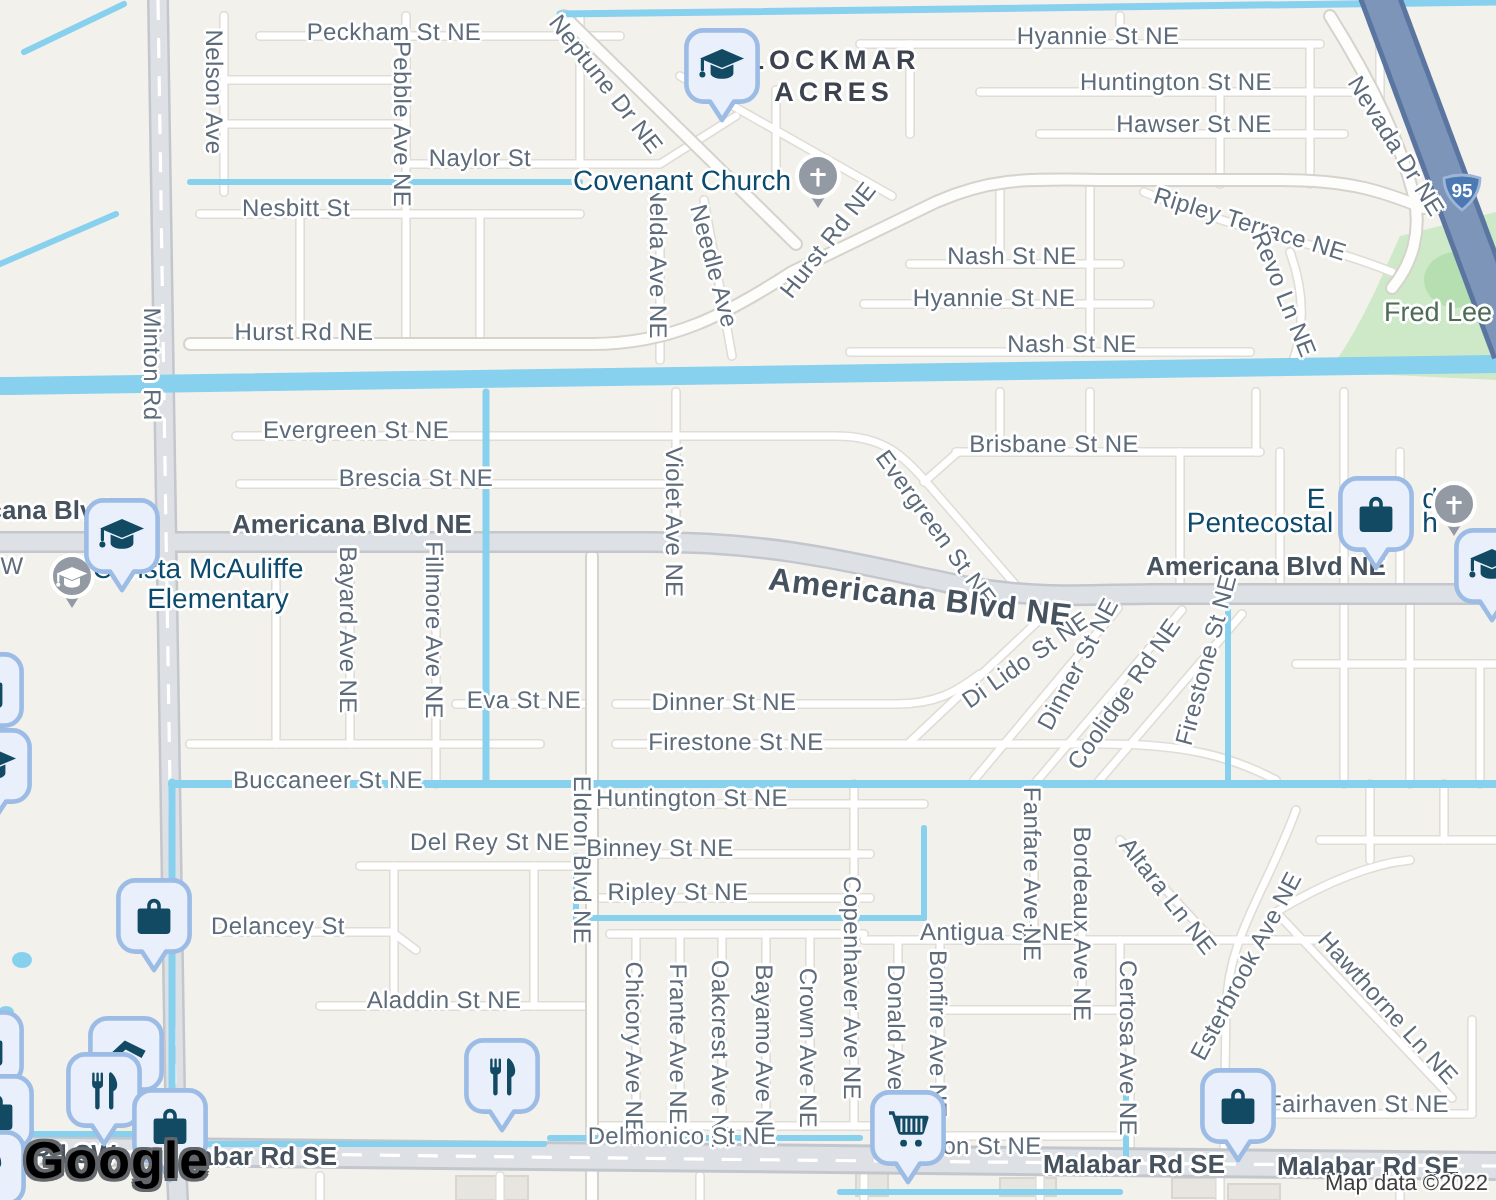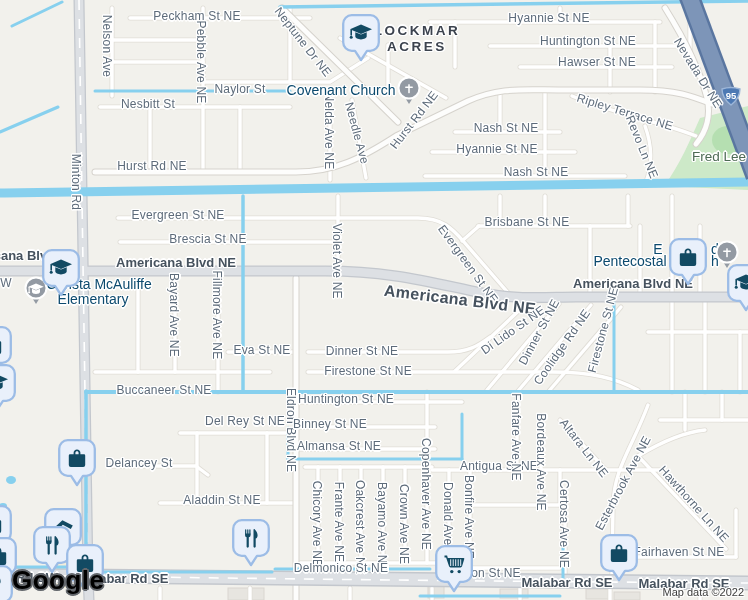--- a/index.html
+++ b/index.html
@@ -211,21 +211,21 @@
       <path d="M686 -12 L756 176" stroke="#5a76a0" stroke-width="21" fill="none"></path>
       <path d="M686 -12 L756 176" stroke="#7d95b8" stroke-width="16" fill="none"></path>
     </g>
   </svg>
 
   <div id="labels-layer">
       <div class="lb lb-st" style="left: 197px; top: 16px; transform: translate(-50%, -50%) rotate(0deg);">Peckham St NE</div>
       <div class="lb lb-st" style="left: 107px; top: 46px; transform: translate(-50%, -50%) rotate(90deg);">Nelson Ave</div>
       <div class="lb lb-st" style="left: 201px; top: 62px; transform: translate(-50%, -50%) rotate(90deg);">Pebble Ave NE</div>
       <div class="lb lb-st" style="left: 303px; top: 42px; transform: translate(-50%, -50%) rotate(52deg);">Neptune Dr NE</div>
-      <div class="lb lb-st" style="left: 240px; top: 89px; transform: translate(-50%, -50%) rotate(0deg);">Naylor St</div>
+      <div class="lb lb-st" style="left: 240px; top: 79px; transform: translate(-50%, -50%) rotate(0deg);">Naylor St</div>
       <div class="lb lb-st" style="left: 148px; top: 104px; transform: translate(-50%, -50%) rotate(0deg);">Nesbitt St</div>
       <div class="lb lb-st" style="left: 152px; top: 166px; transform: translate(-50%, -50%) rotate(0deg);">Hurst Rd NE</div>
       <div class="lb lb-st" style="left: 76px; top: 182px; transform: translate(-50%, -50%) rotate(90deg);">Minton Rd</div>
       <div class="lb lb-st" style="left: 329px; top: 131px; transform: translate(-50%, -50%) rotate(90deg);">Nelda Ave NE</div>
       <div class="lb lb-st" style="left: 357px; top: 133px; transform: translate(-50%, -50%) rotate(75deg);">Needle Ave</div>
       <div class="lb lb-st" style="left: 414px; top: 120px; transform: translate(-50%, -50%) rotate(-52deg);">Hurst Rd NE</div>
       <div class="lb lb-poi" style="left: 341px; top: 90px; transform: translate(-50%, -50%) rotate(0deg);">Covenant Church</div>
       <div class="lb lb-area" style="left: 417px; top: 30px; transform: translate(-50%, -50%) rotate(0deg);">LOCKMAR</div>
       <div class="lb lb-area" style="left: 417px; top: 46px; transform: translate(-50%, -50%) rotate(0deg);">ACRES</div>
       <div class="lb lb-st" style="left: 549px; top: 18px; transform: translate(-50%, -50%) rotate(0deg);">Hyannie St NE</div>
@@ -248,33 +248,33 @@
       <div class="lb lb-xl" style="left: 460px; top: 300px; transform: translate(-50%, -50%) rotate(7deg);">Americana Blvd NE</div>
       <div class="lb lb-major" style="left: 633px; top: 283px; transform: translate(-50%, -50%) rotate(0deg);">Americana Blvd NE</div>
       <div class="lb lb-poi" style="left: 658px; top: 249px; transform: translate(-50%, -50%) rotate(0deg);">E</div>
       <div class="lb lb-poi" style="left: 715px; top: 249px; transform: translate(-50%, -50%) rotate(0deg);">d</div>
       <div class="lb lb-poi" style="left: 630px; top: 261px; transform: translate(-50%, -50%) rotate(0deg);">Pentecostal</div>
       <div class="lb lb-poi" style="left: 715px; top: 261px; transform: translate(-50%, -50%) rotate(0deg);">h</div>
       <div class="lb lb-st" style="left: 337px; top: 261px; transform: translate(-50%, -50%) rotate(90deg);">Violet Ave NE</div>
       <div class="lb lb-st" style="left: 174px; top: 315px; transform: translate(-50%, -50%) rotate(90deg);">Bayard Ave NE</div>
       <div class="lb lb-st" style="left: 217px; top: 315px; transform: translate(-50%, -50%) rotate(90deg);">Fillmore Ave NE</div>
       <div class="lb lb-poi" style="left: 99px; top: 284px; transform: translate(-50%, -50%) rotate(0deg);">Christa McAuliffe</div>
-      <div class="lb lb-poi" style="left: 93px; top: 299px; transform: translate(-50%, -50%) rotate(0deg);">Elementary</div>
+      <div class="lb lb-poi" style="left: 109px; top: 299px; transform: translate(-50%, -50%) rotate(0deg);">Elementary</div>
       <div class="lb lb-st" style="left: 513px; top: 330px; transform: translate(-50%, -50%) rotate(-35deg);">Di Lido St NE</div>
       <div class="lb lb-st" style="left: 539px; top: 332px; transform: translate(-50%, -50%) rotate(-62deg);">Dinner St NE</div>
       <div class="lb lb-st" style="left: 562px; top: 347px; transform: translate(-50%, -50%) rotate(-55deg);">Coolidge Rd NE</div>
       <div class="lb lb-st" style="left: 603px; top: 330px; transform: translate(-50%, -50%) rotate(-75deg);">Firestone St NE</div>
       <div class="lb lb-st" style="left: 262px; top: 350px; transform: translate(-50%, -50%) rotate(0deg);">Eva St NE</div>
       <div class="lb lb-st" style="left: 362px; top: 351px; transform: translate(-50%, -50%) rotate(0deg);">Dinner St NE</div>
       <div class="lb lb-st" style="left: 368px; top: 371px; transform: translate(-50%, -50%) rotate(0deg);">Firestone St NE</div>
       <div class="lb lb-st" style="left: 164px; top: 390px; transform: translate(-50%, -50%) rotate(0deg);">Buccaneer St NE</div>
       <div class="lb lb-st" style="left: 346px; top: 399px; transform: translate(-50%, -50%) rotate(0deg);">Huntington St NE</div>
       <div class="lb lb-st" style="left: 291px; top: 430px; transform: translate(-50%, -50%) rotate(90deg);">Eldron Blvd NE</div>
       <div class="lb lb-st" style="left: 330px; top: 424px; transform: translate(-50%, -50%) rotate(0deg);">Binney St NE</div>
-      <div class="lb lb-st" style="left: 339px; top: 446px; transform: translate(-50%, -50%) rotate(0deg);">Almansa St NE</div>
+      <div class="lb lb-st" style="left: 339px; top: 446px; transform: translate(-50%, -50%) rotate(0deg);">Ripley St NE</div>
       <div class="lb lb-st" style="left: 499px; top: 466px; transform: translate(-50%, -50%) rotate(0deg);">Antigua St NE</div>
       <div class="lb lb-st" style="left: 245px; top: 421px; transform: translate(-50%, -50%) rotate(0deg);">Del Rey St NE</div>
       <div class="lb lb-st" style="left: 139px; top: 463px; transform: translate(-50%, -50%) rotate(0deg);">Delancey St</div>
       <div class="lb lb-st" style="left: 222px; top: 500px; transform: translate(-50%, -50%) rotate(0deg);">Aladdin St NE</div>
       <div class="lb lb-st" style="left: 317px; top: 524px; transform: translate(-50%, -50%) rotate(90deg);">Chicory Ave NE</div>
       <div class="lb lb-st" style="left: 339px; top: 522px; transform: translate(-50%, -50%) rotate(90deg);">Frante Ave NE</div>
       <div class="lb lb-st" style="left: 360px; top: 527px; transform: translate(-50%, -50%) rotate(90deg);">Oakcrest Ave NE</div>
       <div class="lb lb-st" style="left: 382px; top: 527px; transform: translate(-50%, -50%) rotate(90deg);">Bayamo Ave NE</div>
       <div class="lb lb-st" style="left: 404px; top: 524px; transform: translate(-50%, -50%) rotate(90deg);">Crown Ave NE</div>
       <div class="lb lb-st" style="left: 426px; top: 494px; transform: translate(-50%, -50%) rotate(90deg);">Copenhaver Ave NE</div>

